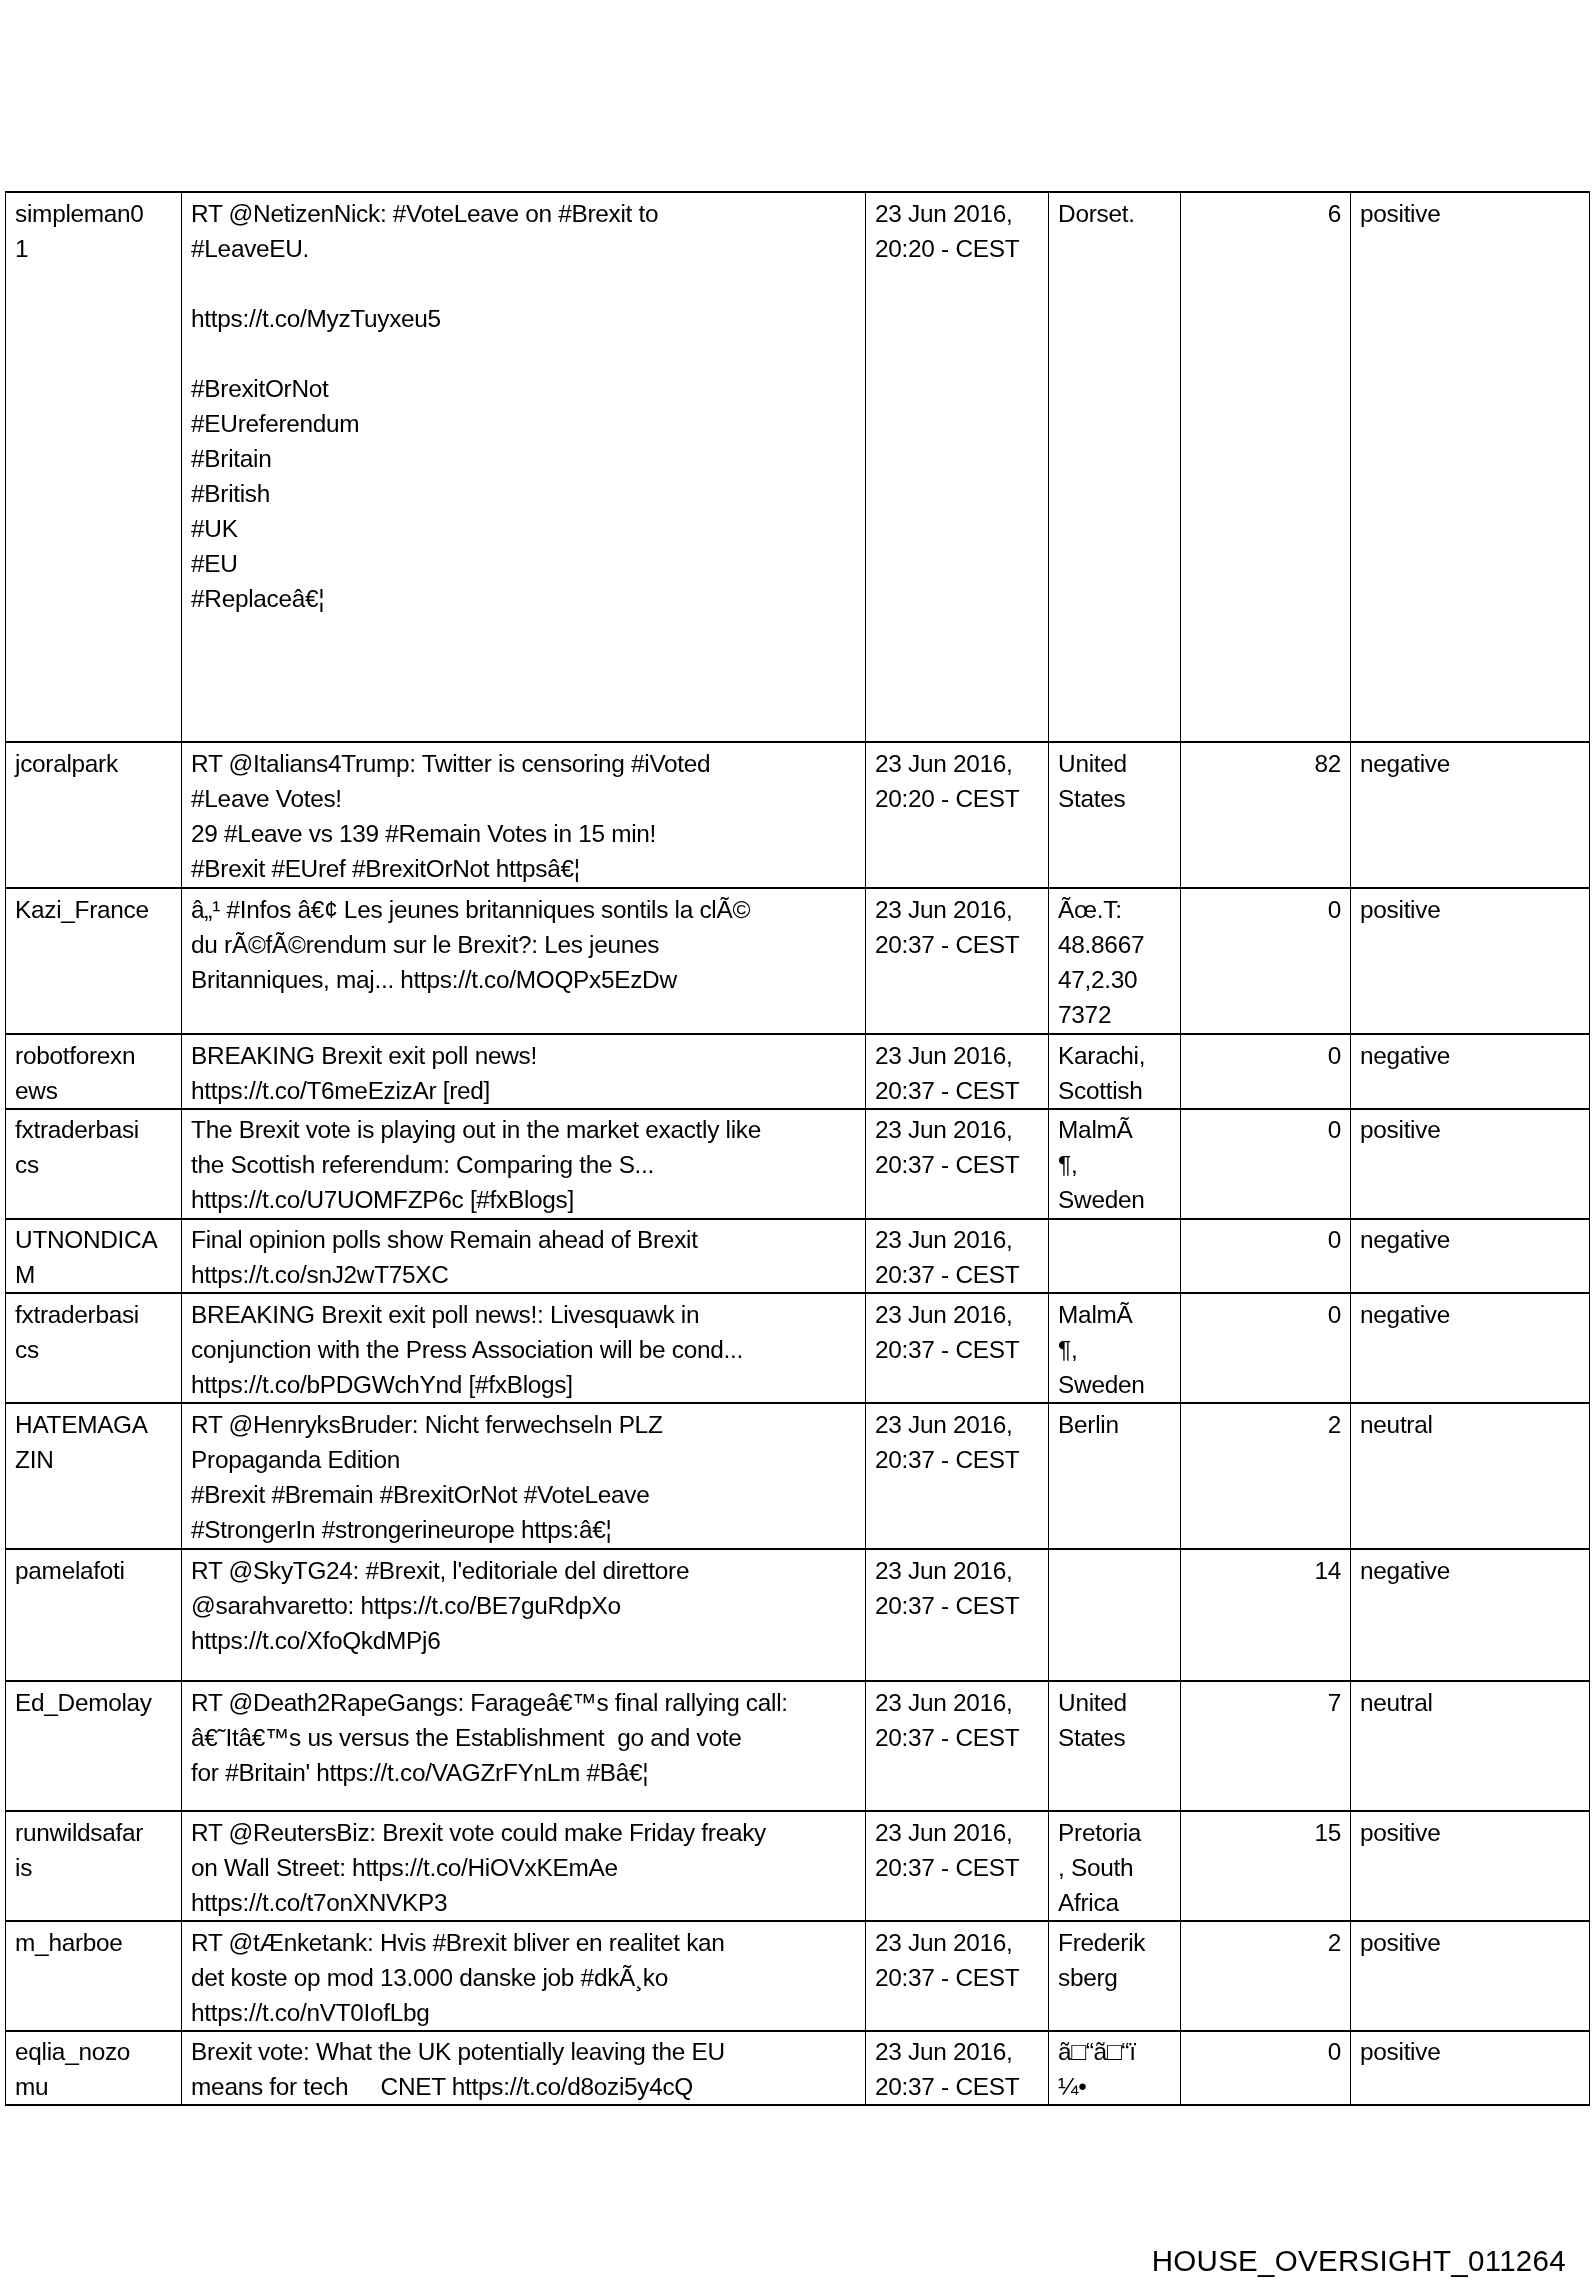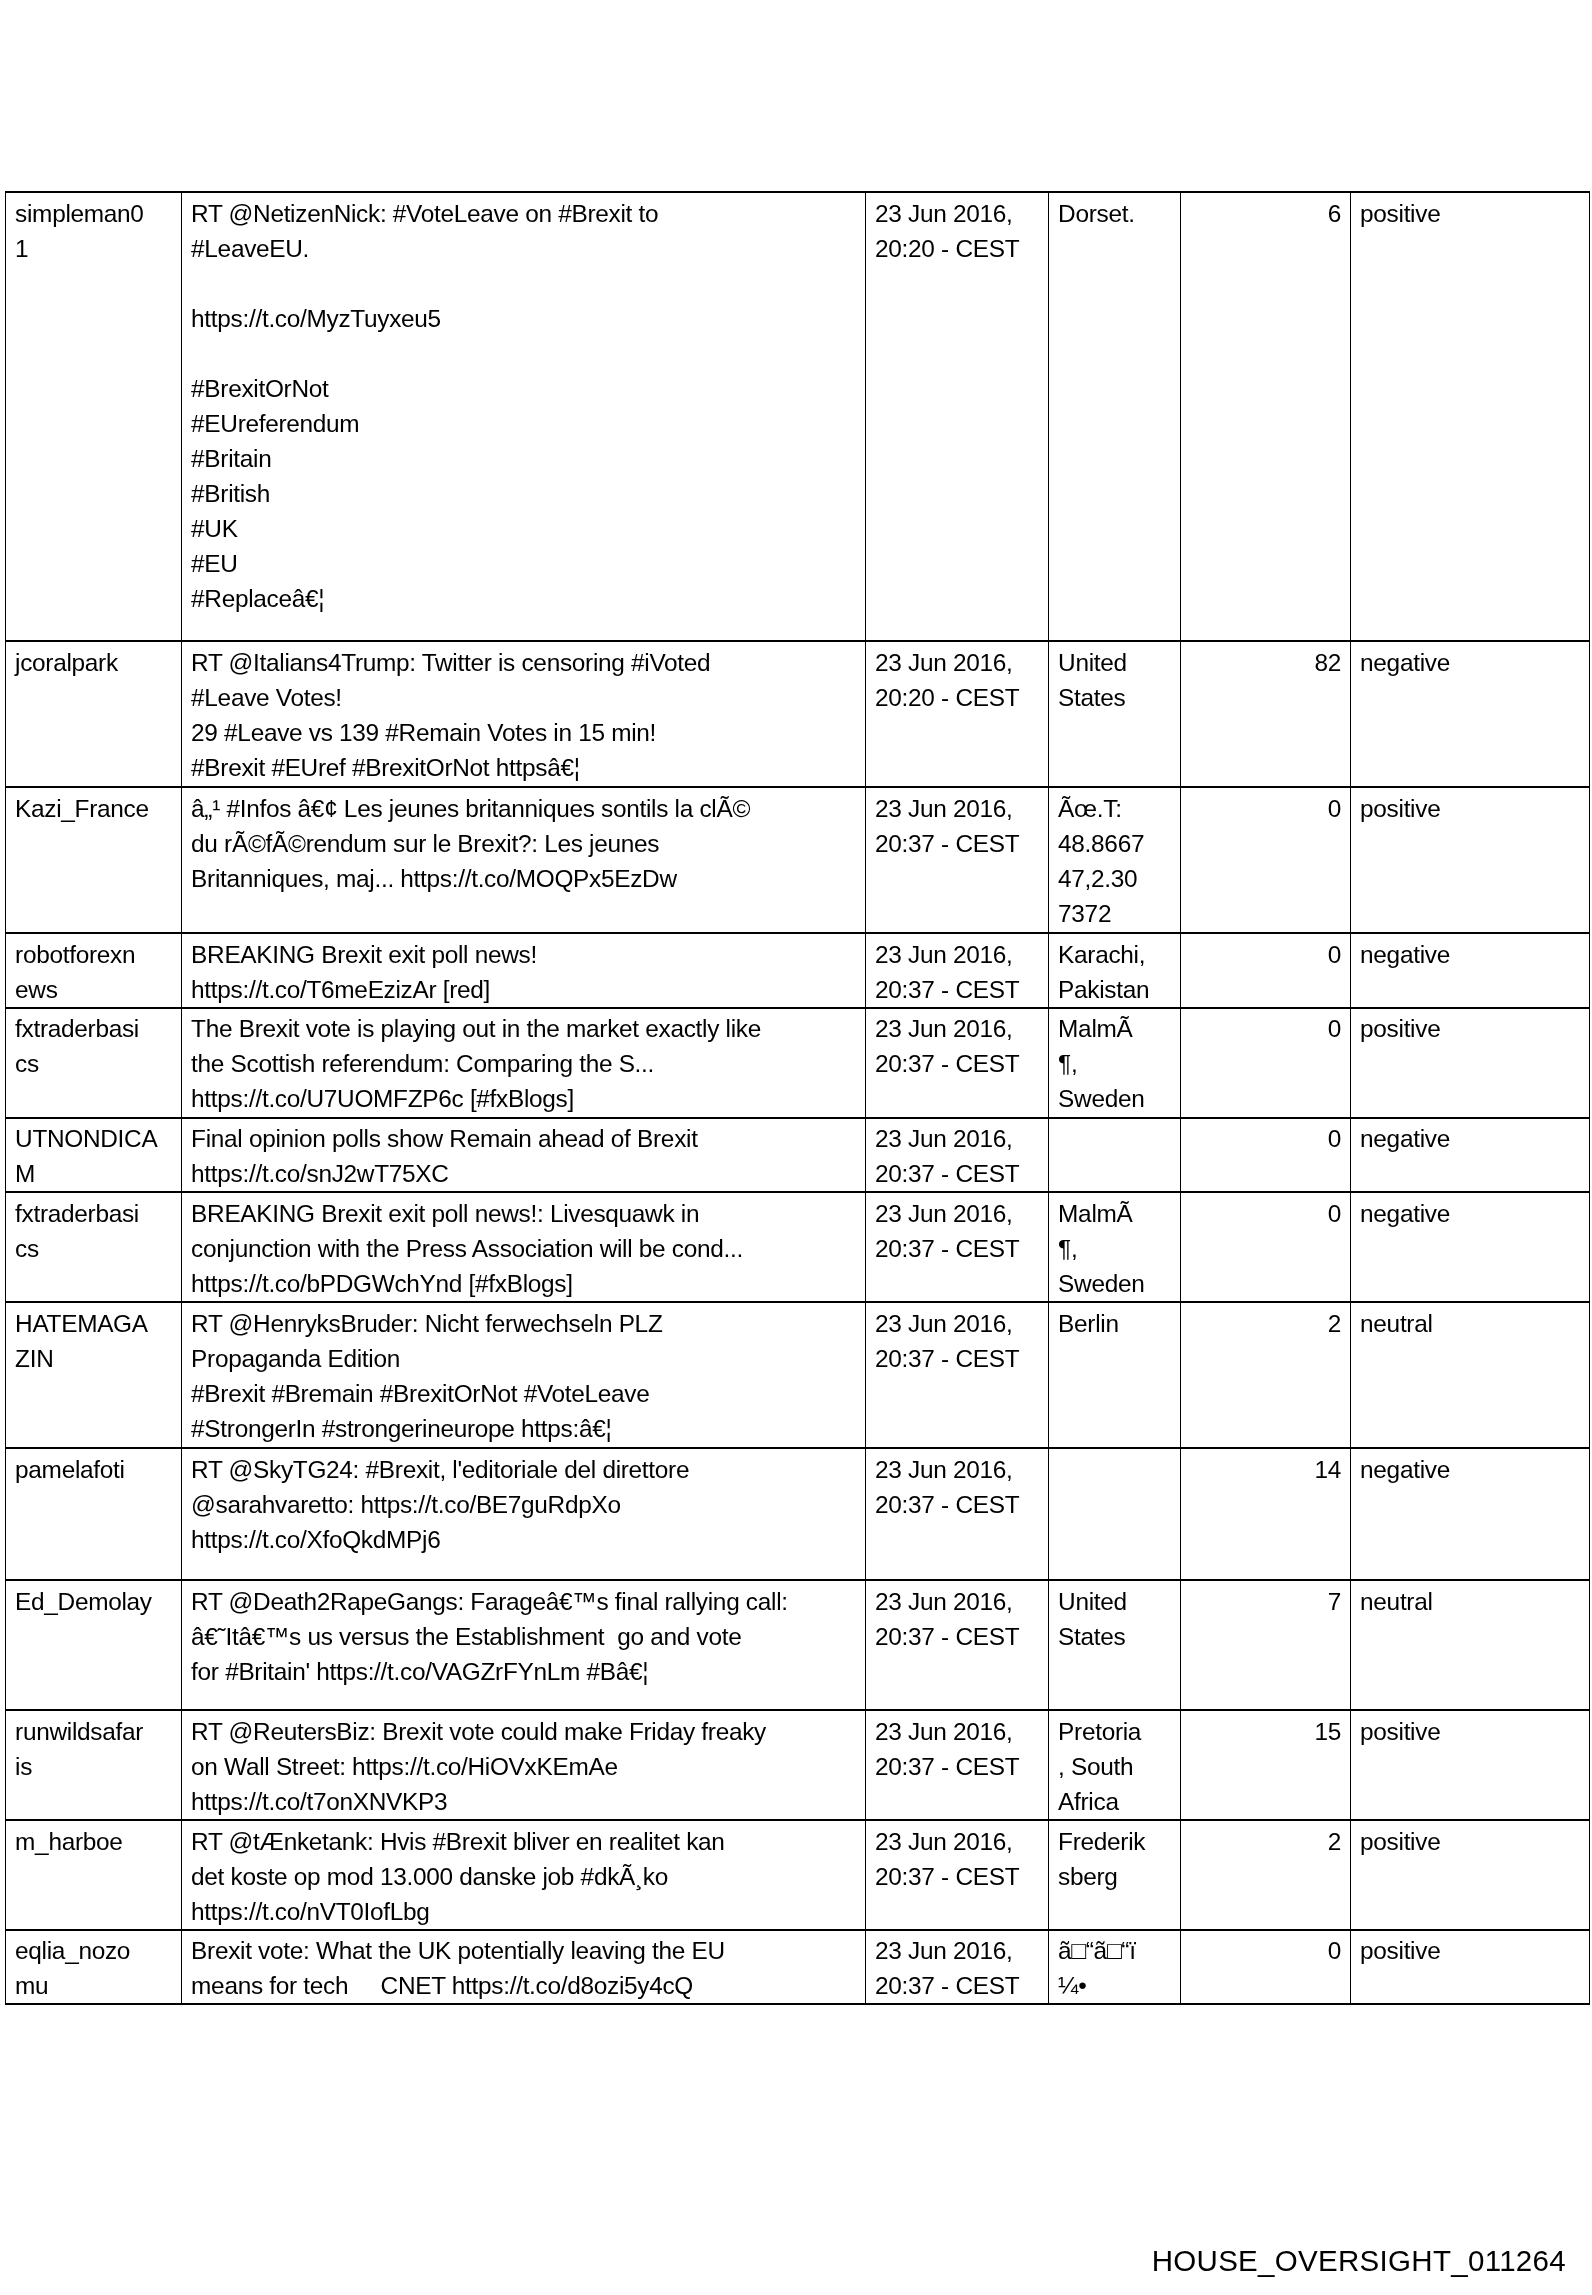--- a/index.html
+++ b/index.html
@@ -33,21 +33,21 @@
 <table class="tweet-table">
   <colgroup>
     <col style="width:176px">
       <col style="width:684px">
       <col style="width:183px">
     <col style="width:132px">
       <col style="width:170px">
       <col style="width:239px">
   </colgroup>
   <tbody>
-    <tr style="height:449px">
+    <tr style="height:550px">
       <td class="col-user">simpleman0
 1</td>
       <td class="col-tweet">RT @NetizenNick: #VoteLeave on #Brexit to
 #LeaveEU.
 
 https://t.co/MyzTuyxeu5
 
 #BrexitOrNot
 #EUreferendum
 #Britain
@@ -89,21 +89,21 @@
       <td class="col-sent">positive</td>
     </tr>
     <tr style="height:74px">
       <td class="col-user">robotforexn
 ews</td>
       <td class="col-tweet">BREAKING Brexit exit poll news!
 https://t.co/T6meEzizAr [red]</td>
       <td class="col-date">23 Jun 2016,
 20:37 - CEST</td>
       <td class="col-loc">Karachi,
-Pakistan</td>
+Scottish</td>
       <td class="col-count">0</td>
       <td class="col-sent">negative</td>
     </tr>
     <tr style="height:110px">
       <td class="col-user">fxtraderbasi
 cs</td>
       <td class="col-tweet">The Brexit vote is playing out in the market exactly like
 the Scottish referendum: Comparing the S...
 https://t.co/U7UOMFZP6c [#fxBlogs]</td>
       <td class="col-date">23 Jun 2016,

